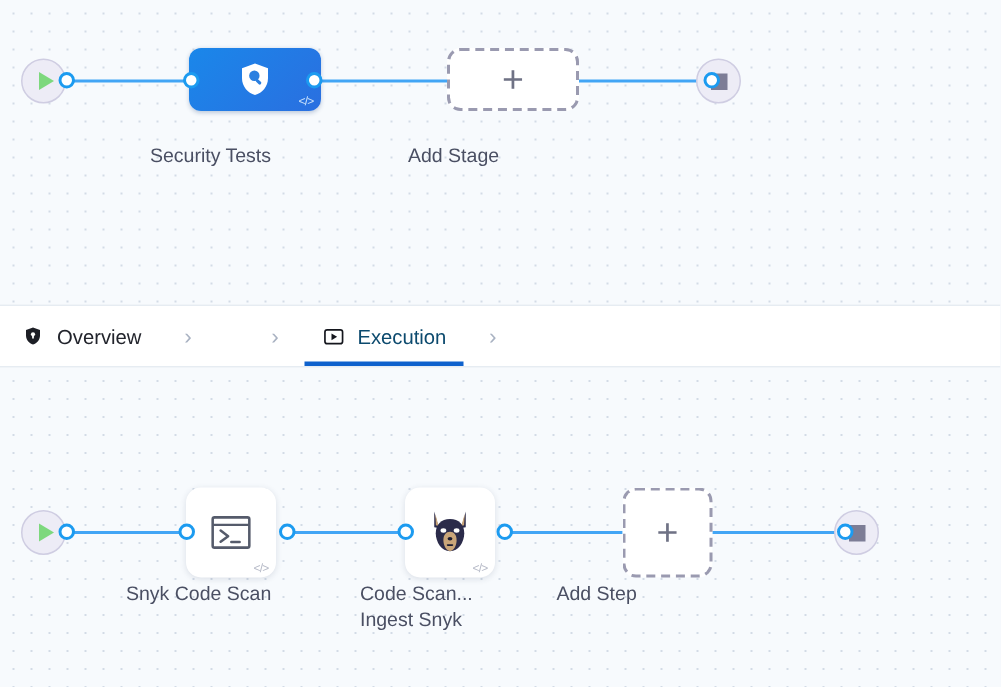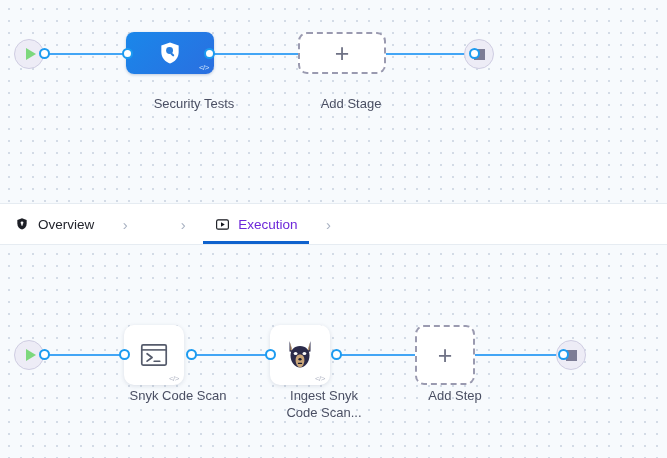--- a/index.html
+++ b/index.html
@@ -123,26 +123,25 @@
     font-size: 8px;
     line-height: 1;
     letter-spacing: -0.5px;
   }
   .code-badge-light { color: #cde4fb; }
   .code-badge-dark  { color: #b4b8c6; }
 
   
   .caption {
     position: absolute;
-    text-align: center;
+    text-align: left;
     font-size: 13px;
     color: #4a4f63;
     line-height: 17px;
     z-index: 3;
-    margin-left: 24px;
   }
 
   
   .tabbar {
     position: absolute;
     top: 203px;
     left: 0;
     width: 667px;
     height: 42px;
     background: #ffffff;
@@ -158,21 +157,21 @@
     display: flex;
     align-items: center;
     gap: 8px;
     padding: 0 2px;
     font-size: 13.5px;
     color: #22242c;
     cursor: pointer;
   }
   .tab-overview      { margin-left: 12px; }
   .tab-infrastructure{ color: #2a72d4; }
-  .tab-execution     { color: #6d28d9; font-weight: 400; }
+  .tab-execution     { color: #0c4a6e; font-weight: 400; }
   .tab-execution::after {
     content: "";
     position: absolute;
     left: -9px;
     right: -9px;
     bottom: 0;
     height: 3px;
     background: #0f62cd;
   }
   .tab-sep {
@@ -217,21 +216,21 @@
         </svg>
       </span>
       <span class="code-badge code-badge-light">&lt;/&gt;</span>
     </div>
     <div class="port" style="left:204px; top:48px;"></div>
     <div class="caption" style="left:100px; top:95px; width:140px;">Security Tests</div>
 
     <div class="node node-add node-add-stage" style="left:298px; top:32px;">
       <span class="plus">+</span>
     </div>
-    <div class="caption" style="left:257px; top:95px; width:140px;">Add Stage</div>
+    <div class="caption" style="left:272px; top:95px; width:140px;">Add Stage</div>
 
     <div class="port" style="left:469px; top:48px;"></div>
     <div class="terminal" style="left:464px; top:39px;">
       <div class="stop-sq"></div>
     </div>
   </div>
 
   <div class="tabbar">
 
     <div class="tab tab-overview">
@@ -304,22 +303,22 @@
           <ellipse cx="13.6" cy="16.6" rx="1.9" ry="1.5" fill="#ffffff"></ellipse>
           <ellipse cx="22.4" cy="16.6" rx="1.9" ry="1.5" fill="#ffffff"></ellipse>
           <ellipse cx="18" cy="22.2" rx="1.6" ry="1.2" fill="#1b1b30"></ellipse>
           <path d="M16.4 26.4 H19.6" stroke="#1b1b30" stroke-width="1.1" stroke-linecap="round"></path>
         </svg>
       </span>
       <span class="code-badge code-badge-dark">&lt;/&gt;</span>
     </div>
     <div class="port" style="left:331px; top:104px;"></div>
     <div class="caption" style="left:240px; top:142px; width:120px;">
+      <div>Code Scan...</div>
       <div>Ingest Snyk</div>
-      <div>Code Scan...</div>
     </div>
 
     <div class="node node-add node-add-step" style="left:415px; top:80px;">
       <span class="plus">+</span>
     </div>
     <div class="caption" style="left:371px; top:142px; width:120px;">Add Step</div>
 
     <div class="port" style="left:558px; top:104px;"></div>
     <div class="terminal" style="left:556px; top:95px;">
       <div class="stop-sq"></div>

